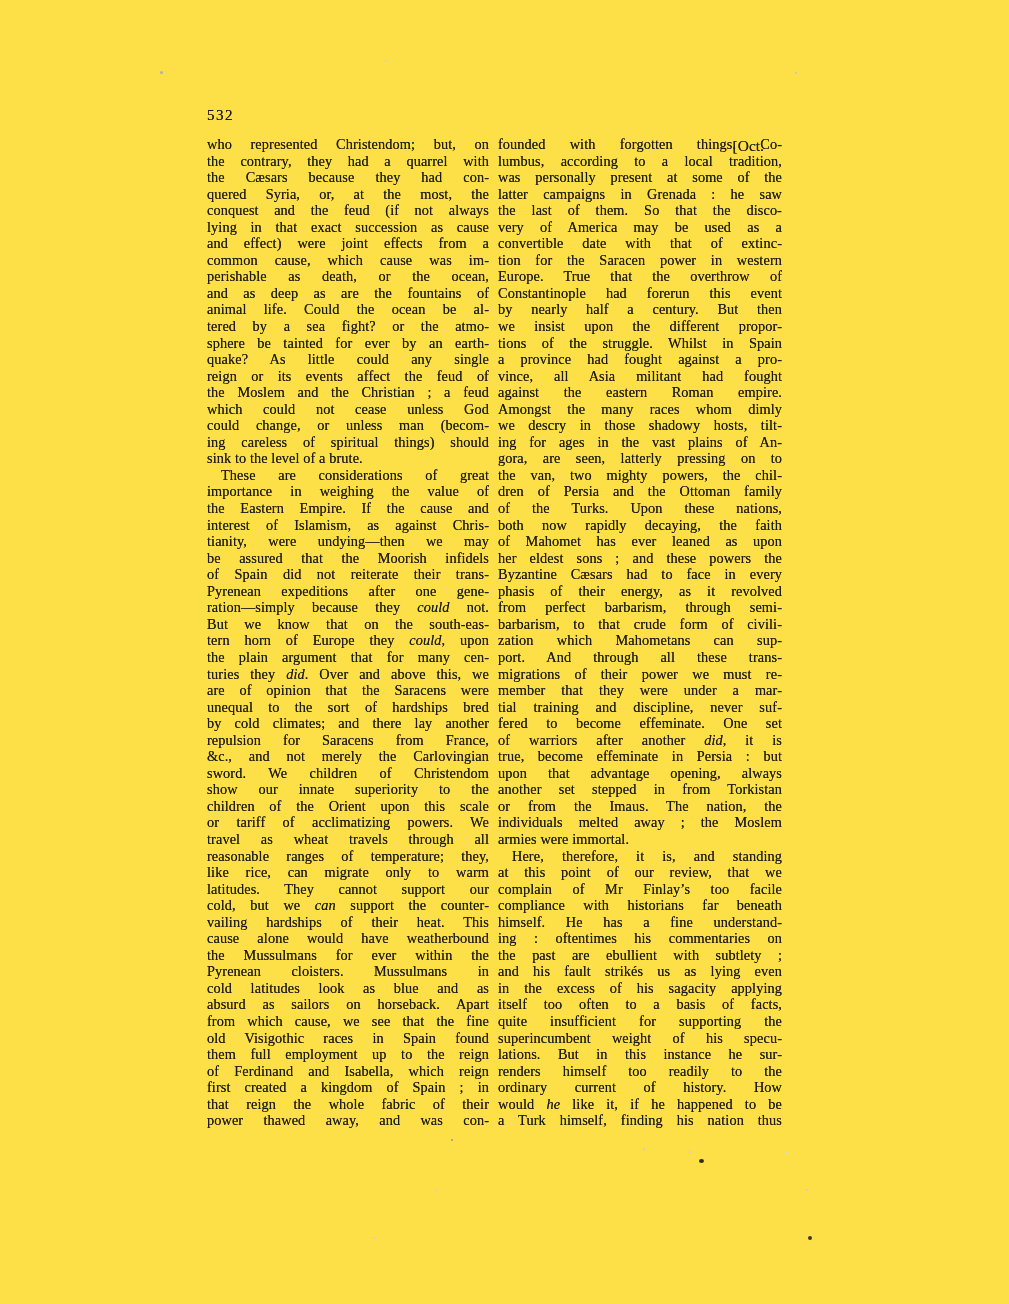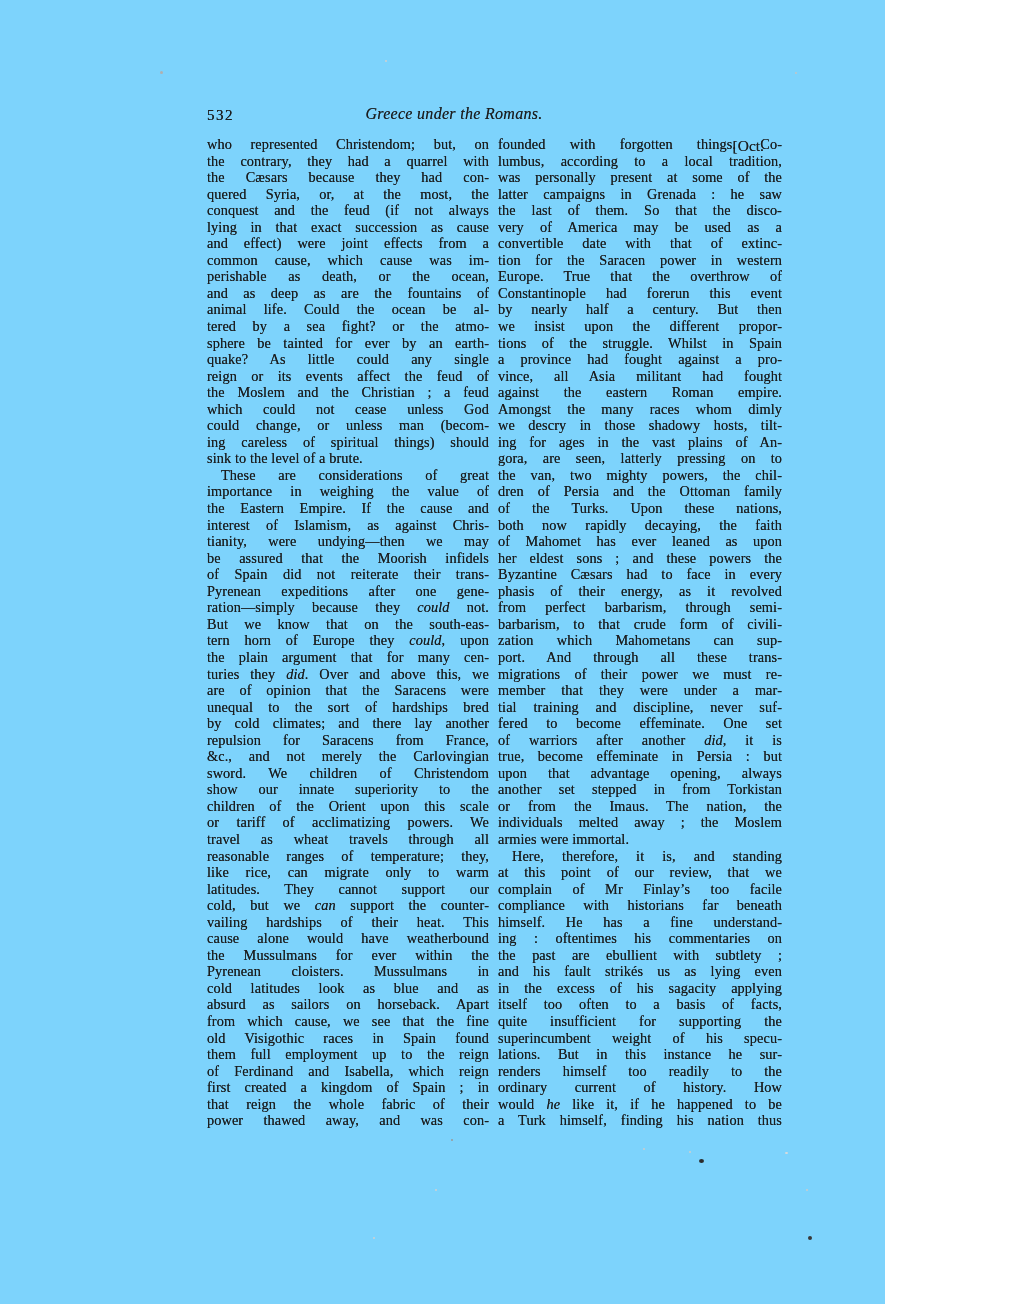--- a/index.html
+++ b/index.html
@@ -11,23 +11,23 @@
     width: 1009px;
     height: 1304px;
     position: relative;
     overflow: hidden;
     font-family: "Liberation Serif", serif;
     color: #1d1d1d;
   }
   .page {
     position: absolute;
     left: 0; top: 0;
-    width: 885px;
+    width: 1009px;
     height: 1304px;
-    background: #7dd3fc;
+    background: #fde047;
   }
   
   .header-pagenum {
     position: absolute;
     left: 207px;
     top: 107px;
     font-size: 15px;
     letter-spacing: 1.5px;
     text-shadow: 0 0 0.6px rgba(0,0,0,0.85);
   }
@@ -79,21 +79,20 @@
     border-radius: 50%;
   }
 </style>
 </head>
 <body>
 
 <div class="page">
 
   <div class="header-pagenum">532</div>
 
-  <div class="header-title">Greece under the Romans.</div>
 
   <div class="header-issue">[Oct.</div>
 
   <div class="col col-right" id="col-right">
       <div class="line">founded with forgotten things.  Co-</div>
       <div class="line">lumbus, according to a local tradition,</div>
       <div class="line">was personally present at some of the</div>
       <div class="line">latter campaigns in Grenada : he saw</div>
       <div class="line">the last of them.  So that the disco-</div>
       <div class="line">very of America may be used as a</div>

